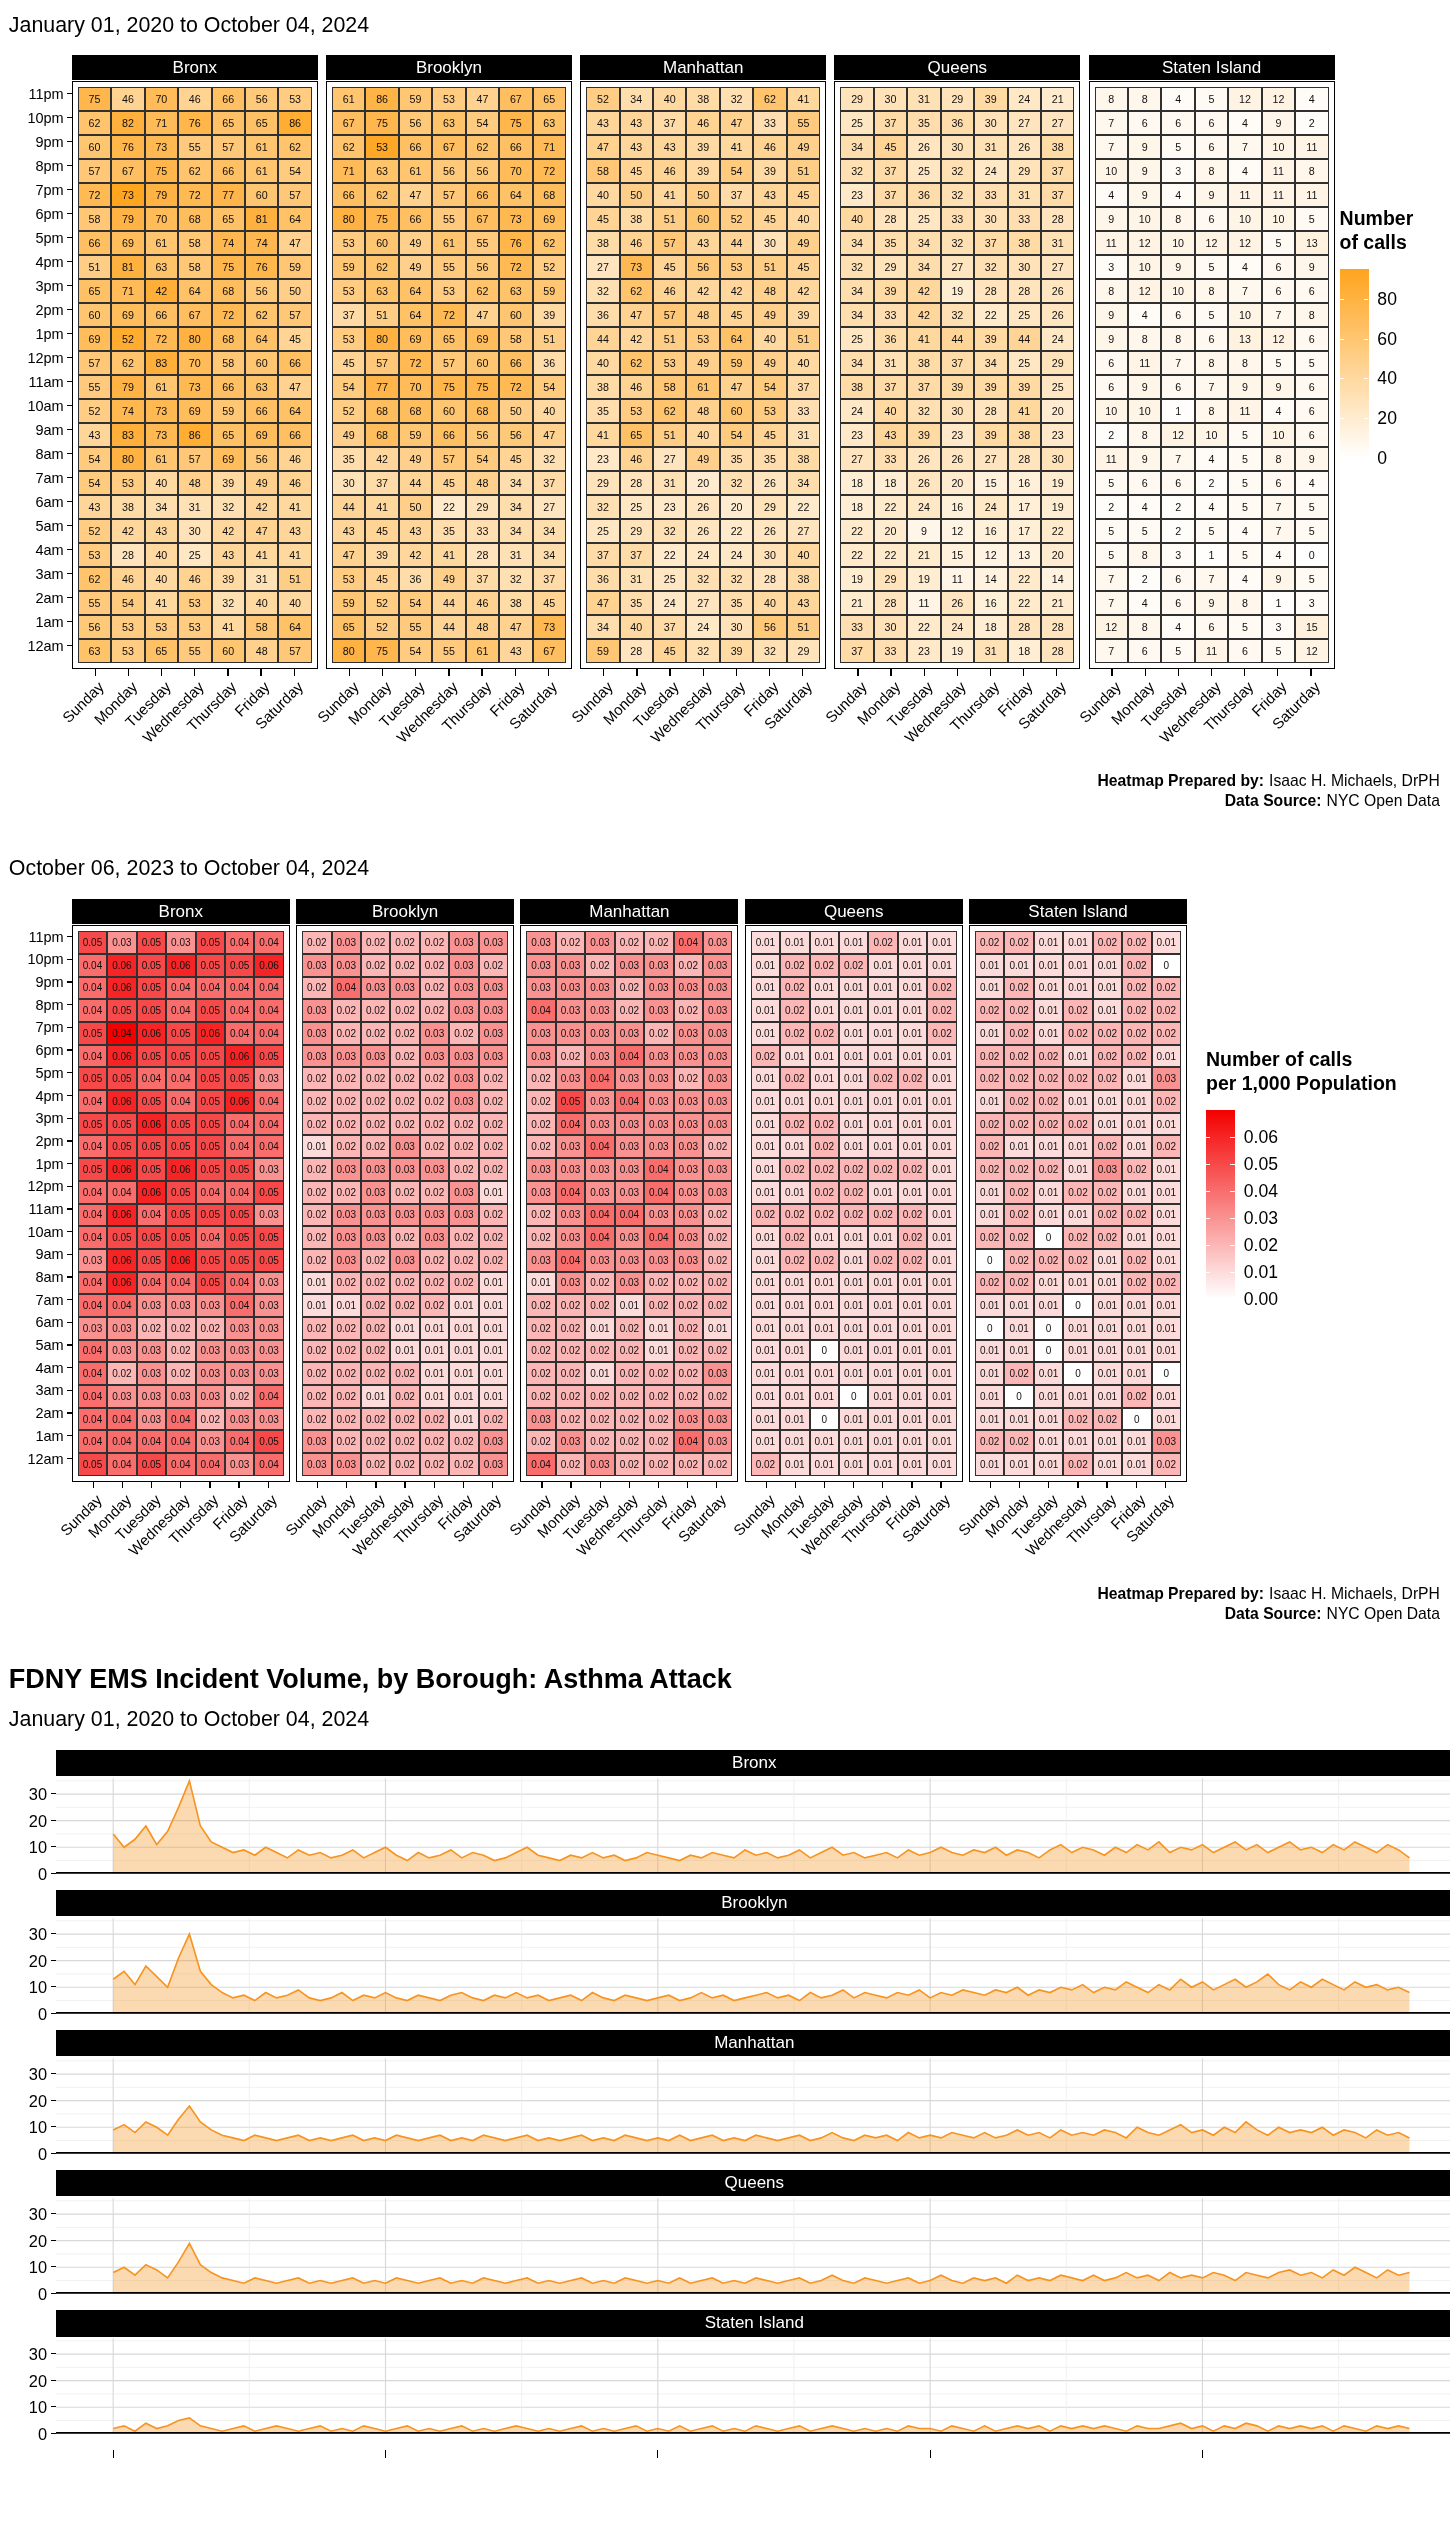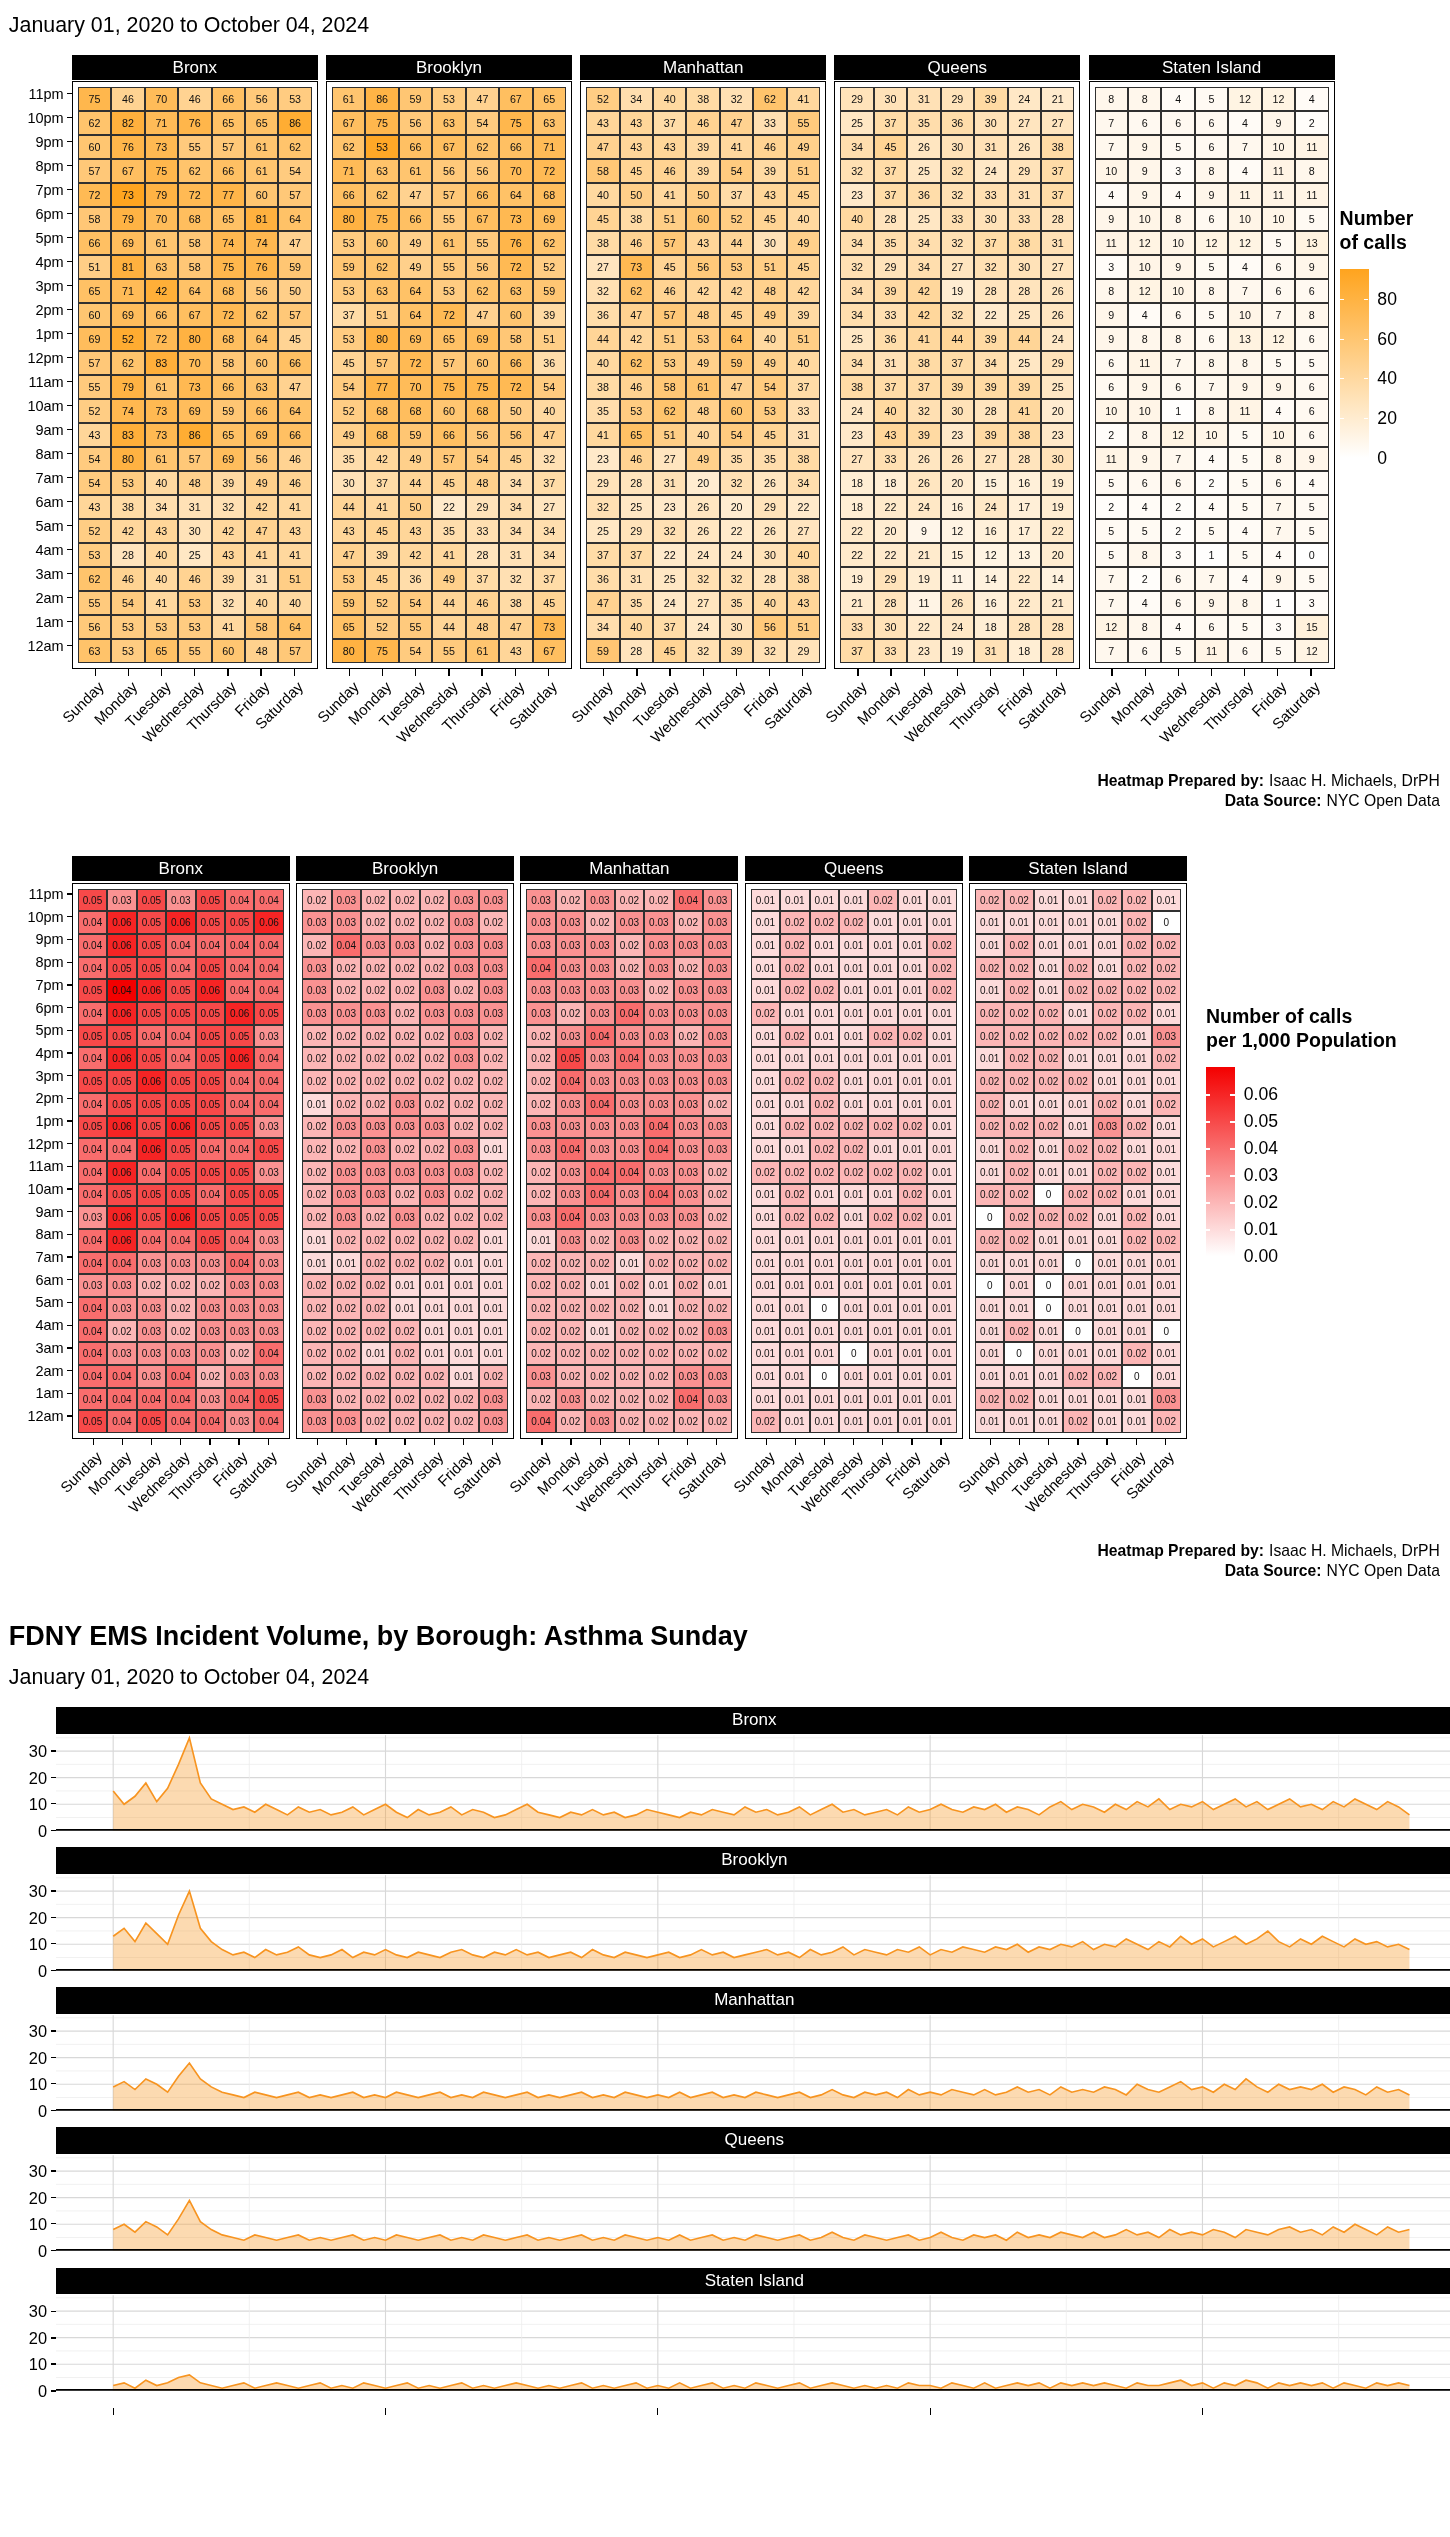--- a/index.html
+++ b/index.html
@@ -1221,20 +1221,21 @@
         </div>
       </div>
     </div>
   <div class="chart-footer">
     <div><span class="fb">Heatmap Prepared by:</span><span>Isaac H. Michaels, DrPH</span></div>
     <div><span class="fb">Data Source:</span><span>NYC Open Data</span></div>
   </div>
 </div>
 
 <div class="section" id="section-rates">
+  <div class="chart-subtitle">October 06, 2023 to October 04, 2024</div>
   <div class="hm-row" id="hm2">
       <div class="hours-col">
         <div class="hours-spacer"></div>
         <div class="hour-label" style="height: 22.7px;">
           <span>11pm</span>
           <span class="hour-tick"></span>
         </div>
         <div class="hour-label" style="height: 22.7px;">
           <span>10pm</span>
           <span class="hour-tick"></span>
@@ -2397,21 +2398,21 @@
         </div>
       </div>
     </div>
   <div class="chart-footer">
     <div><span class="fb">Heatmap Prepared by:</span><span>Isaac H. Michaels, DrPH</span></div>
     <div><span class="fb">Data Source:</span><span>NYC Open Data</span></div>
   </div>
 </div>
 
 <div class="section" id="section-lines">
-  <h1 class="chart-title">FDNY EMS Incident Volume, by Borough: Asthma Sunday</h1>
+  <h1 class="chart-title">FDNY EMS Incident Volume, by Borough: Asthma Attack</h1>
   <div class="chart-subtitle">January 01, 2020 to October 04, 2024</div>
   <div id="ts">
       <div class="ts-panel">
         <div class="ts-header">Bronx</div>
         <div class="ts-ycol">
           <span style="top: 96px;">0</span>
           <i style="top: 95px;"></i>
           <span style="top: 69px;">10</span>
           <i style="top: 68px;"></i>
           <span style="top: 43px;">20</span>

